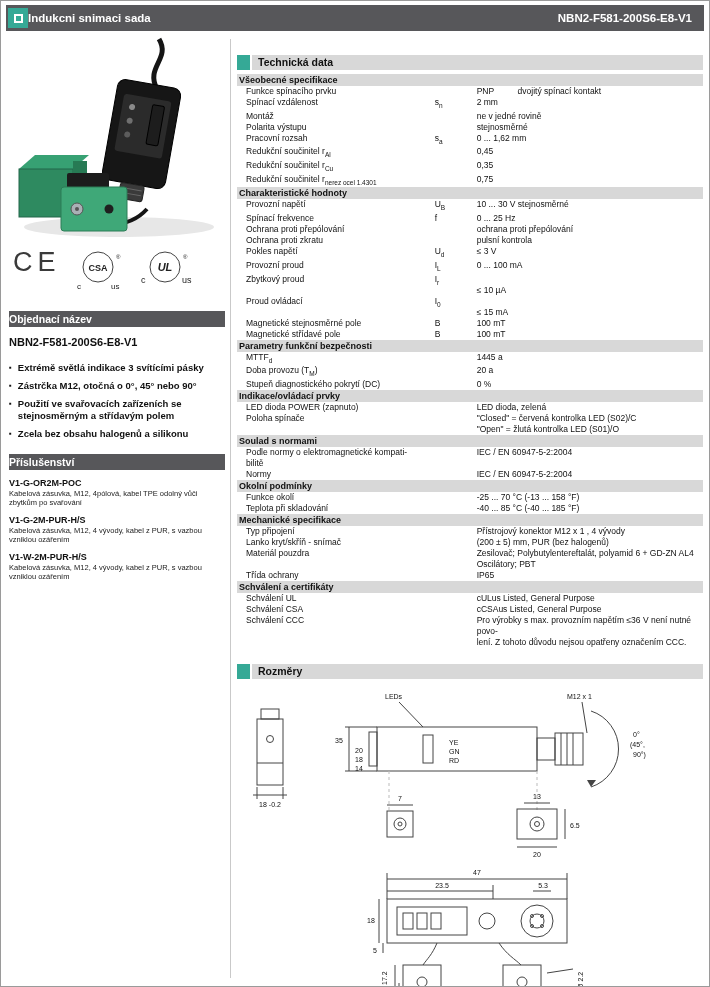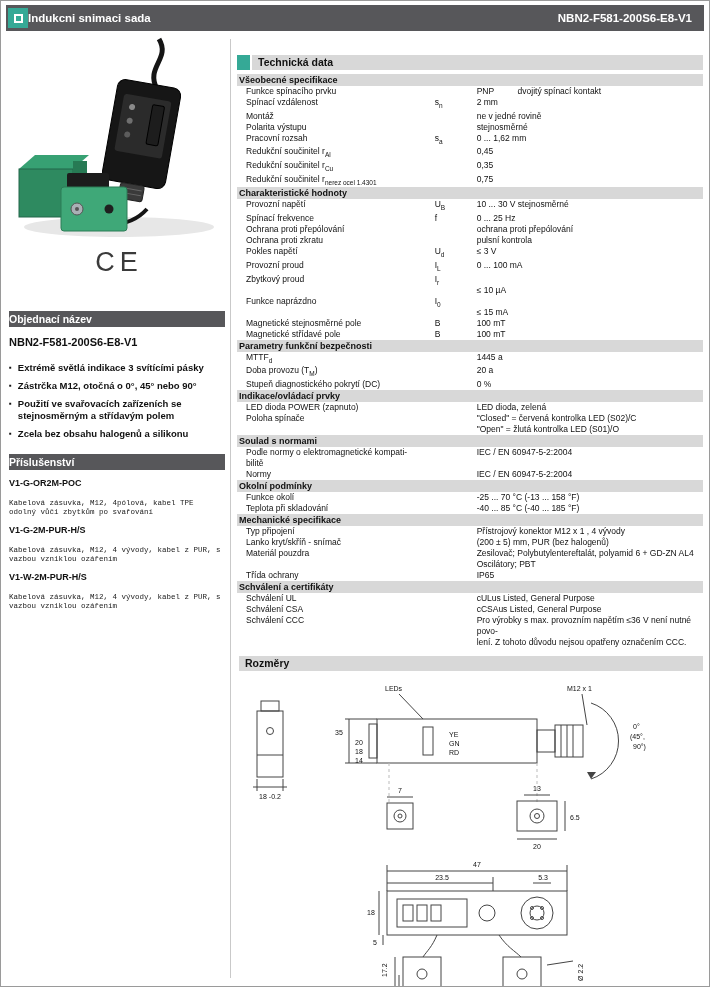--- a/index.html
+++ b/index.html
@@ -32,29 +32,29 @@
   
   table.tech { width:100%; border-collapse:collapse; margin-top:4px; }
   table.tech td { vertical-align:top; font-size:8.5px; line-height:11px; color:#111; padding:0 2px; }
   table.tech tr.sec td { background:var(--section-bg,#d8d8d8); font-weight:bold; font-size:9px; line-height:12px; padding-left:2px; }
   table.tech td.lbl { width:42%; padding-left:9px; white-space:pre-wrap; }
   table.tech td.sym { width:9%; }
   table.tech td.val { width:49%; white-space:pre-wrap; }
   sub { font-size:6.5px; }
   
   .photo-wrap { width:216px; height:206px; }
-  .marks { display:flex; align-items:center; gap:14px; margin-top:4px; height:48px; padding-left:4px;flex-direction:column; }
+  .marks { display:flex; align-items:flex-start; gap:14px; margin-top:4px; height:48px; padding-left:4px; }
   .ce { font-size:27px; color:#3a3a3a; letter-spacing:5px; font-weight:400; }
   .part-number { font-weight:bold; font-size:11px; margin:9px 0 14px 0; color:#111; }
   ul.features { list-style:none; margin-top:4px; }
   ul.features li { display:flex; gap:6px; font-weight:bold; font-size:9.5px; line-height:12px; margin-bottom:6px; color:#111; }
   ul.features li .blt { flex:0 0 auto; font-size:8px; line-height:12px; }
   .acc-item { margin-top:8px; }
   .acc-name { font-weight:bold; font-size:9px; color:#111; }
-  .acc-desc { font-size:7.5px; line-height:9px; color:#222; margin-top:11px;font-family:Liberation Mono, monospace; }
+  .acc-desc { font-size:7.5px; line-height:9px; color:#222; margin-top:1px; }
   
   svg text { font-family:"Liberation Sans", sans-serif; }
   .draw { stroke:#444; stroke-width:1; fill:none; }
   .dimtxt { font-size:7px; fill:#111; stroke:none; }
   .dims-svg { margin-top:4px; }
 </style>
 </head>
 <body>
 
 <div class="page">
@@ -244,21 +244,21 @@
             <td class="sym"><span>I</span><sub>L</sub></td>
             <td class="val">0 ... 100 mA</td>
           </tr>
           <tr>
             <td class="lbl"><span>Zbytkový proud</span></td>
             <td class="sym"><span>I</span><sub>r</sub></td>
             <td class="val">
 ≤ 10 µA</td>
           </tr>
           <tr>
-            <td class="lbl"><span>Funkce naprázdno</span></td>
+            <td class="lbl"><span>Proud ovládací</span></td>
             <td class="sym"><span>I</span><sub>0</sub></td>
             <td class="val">
 ≤ 15 mA</td>
           </tr>
           <tr>
             <td class="lbl"><span>Magnetické stejnosměrné pole</span></td>
             <td class="sym"><span>B</span></td>
             <td class="val">100 mT</td>
           </tr>
           <tr>
@@ -364,21 +364,21 @@
           </tr>
           <tr>
             <td class="lbl"><span>Schválení CCC</span></td>
             <td class="sym"></td>
             <td class="val">Pro výrobky s max. provozním napětím ≤36 V není nutné povo-
 lení. Z tohoto důvodu nejsou opatřeny označením CCC.</td>
           </tr>
         </tbody>
     </table>
 
-    <div class="sec-title" style="margin-top:8px;flex-direction:column;">
+    <div class="sec-title" style="margin-top:16px;">
       <div class="sq"></div>
       <div class="txt">Rozměry</div>
     </div>
 
     
     <svg class="dims-svg" width="466" height="356" viewBox="0 0 466 356">
 
       <g>
         <rect x="20" y="36" width="26" height="66" class="draw"></rect>
         <rect x="24" y="26" width="18" height="10" class="draw"></rect>

